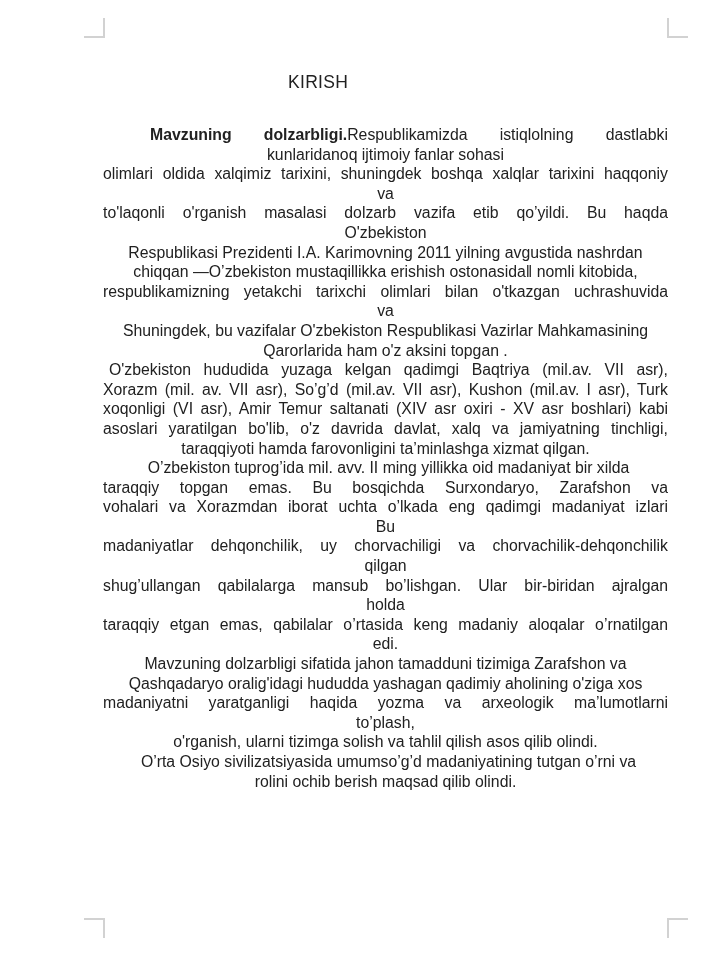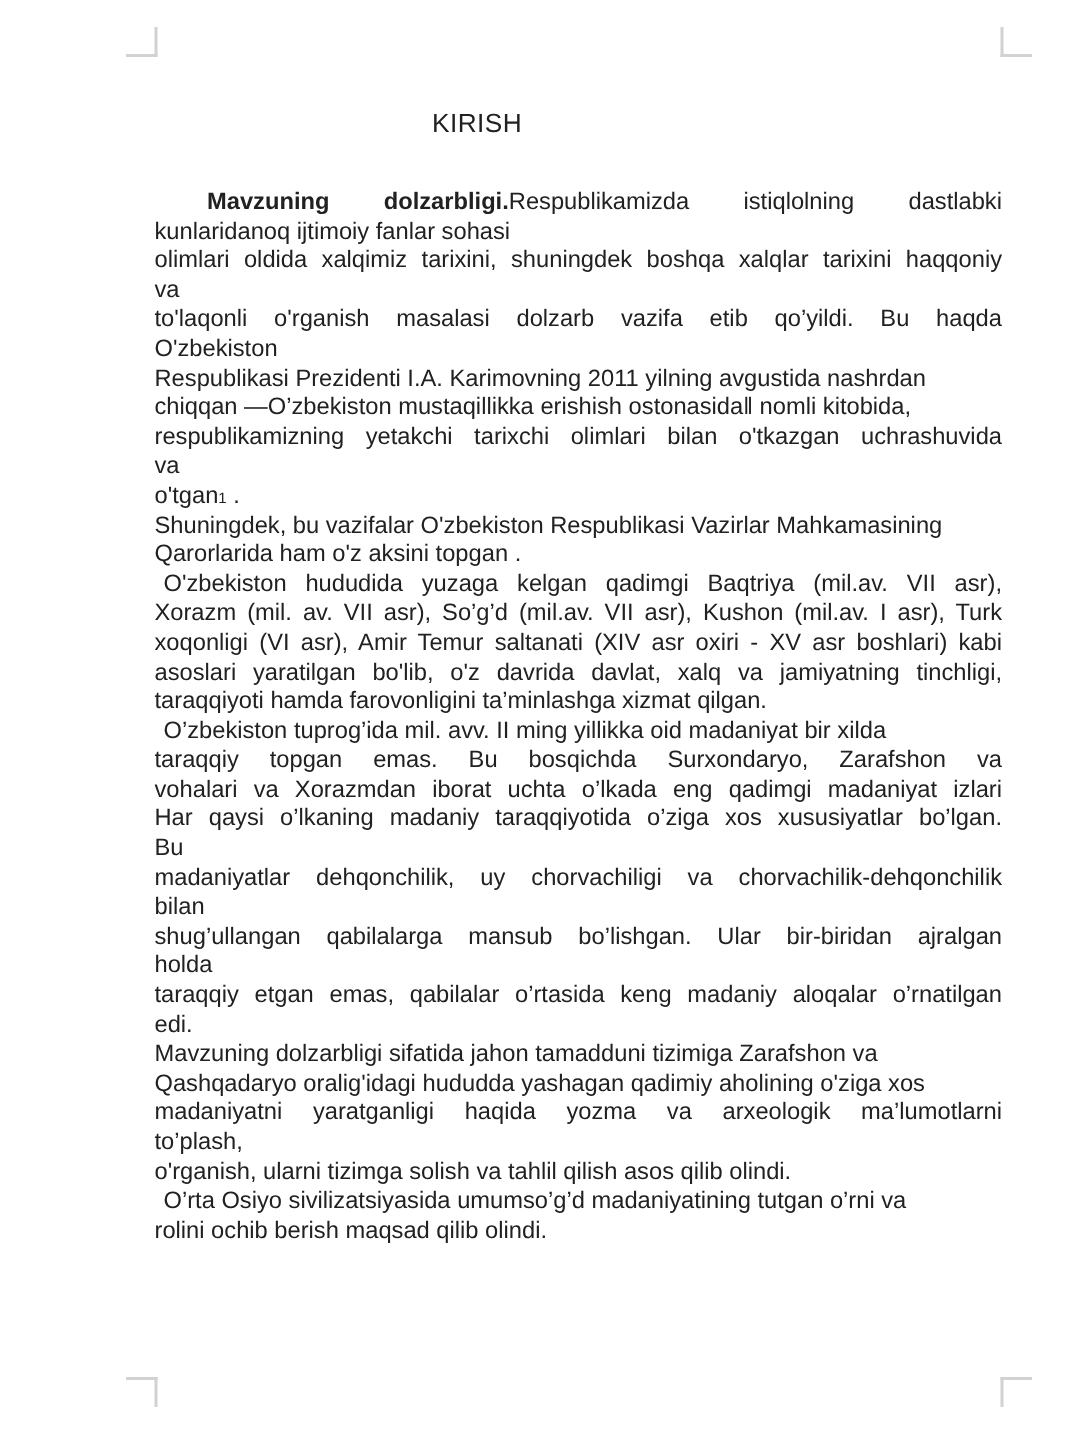--- a/index.html
+++ b/index.html
@@ -26,25 +26,25 @@
     letter-spacing: 0.3px;
   }
   .text {
     position: absolute;
     left: 103px;
     top: 125px;
     width: 565px;
     font-size: 15.8px;
     line-height: 19.6px;
   }
-  .line { height: 19.6px; overflow: hidden; text-align: left; }
+  .line { height: 19.6px; overflow: hidden; text-align: center; }
   .line.j { text-align: justify; text-align-last: justify; }
   .ind1 { text-indent: 35px; }
   .ind2 { text-indent: 6px; }
-  .b { font-weight: bold; }
+  .b { font-weight: bold; margin-left: 12px; }
   .fn { font-size: 10px; }
 </style>
 </head>
 <body>
 
 <div class="page">
 
   <div class="corner tl"></div>
   <div class="corner tr"></div>
   <div class="corner bl"></div>
@@ -56,35 +56,33 @@
     <div class="line j ind1"><span class="b">Mavzuning dolzarbligi.</span><span>Respublikamizda istiqlolning dastlabki</span></div>
     <div class="line">kunlaridanoq ijtimoiy fanlar sohasi</div>
     <div class="line j">olimlari oldida xalqimiz tarixini, shuningdek boshqa xalqlar tarixini haqqoniy</div>
     <div class="line">va</div>
     <div class="line j">to'laqonli o'rganish masalasi dolzarb vazifa etib qo’yildi. Bu haqda</div>
     <div class="line">O'zbekiston</div>
     <div class="line">Respublikasi Prezidenti I.A. Karimovning 2011 yilning avgustida nashrdan</div>
     <div class="line">chiqqan ―O’zbekiston mustaqillikka erishish ostonasida‖ nomli kitobida,</div>
     <div class="line j">respublikamizning yetakchi tarixchi olimlari bilan o'tkazgan uchrashuvida</div>
     <div class="line">va</div>
-    <div class="line"><span>o'tgan</span><span class="fn">1</span><span> .</span></div>
     <div class="line">Shuningdek, bu vazifalar O'zbekiston Respublikasi Vazirlar Mahkamasining</div>
     <div class="line">Qarorlarida ham o'z aksini topgan .</div>
     <div class="line j ind2">O'zbekiston hududida yuzaga kelgan qadimgi Baqtriya (mil.av. VII asr),</div>
     <div class="line j">Xorazm (mil. av. VII asr), So’g’d (mil.av. VII asr), Kushon (mil.av. I asr), Turk</div>
     <div class="line j">xoqonligi (VI asr), Amir Temur saltanati (XIV asr oxiri - XV asr boshlari) kabi</div>
     <div class="line j">asoslari yaratilgan bo'lib, o'z davrida davlat, xalq va jamiyatning tinchligi,</div>
     <div class="line">taraqqiyoti hamda farovonligini ta’minlashga xizmat qilgan.</div>
     <div class="line ind2">O’zbekiston tuprog’ida mil. avv. II ming yillikka oid madaniyat bir xilda</div>
     <div class="line j">taraqqiy topgan emas. Bu bosqichda Surxondaryo, Zarafshon va</div>
     <div class="line j">vohalari va Xorazmdan iborat uchta o’lkada eng qadimgi madaniyat izlari</div>
-    <div class="line j">Har qaysi o’lkaning madaniy taraqqiyotida o’ziga xos xususiyatlar bo’lgan.</div>
     <div class="line">Bu</div>
     <div class="line j">madaniyatlar dehqonchilik, uy chorvachiligi va chorvachilik-dehqonchilik</div>
-    <div class="line">bilan</div>
+    <div class="line">qilgan</div>
     <div class="line j">shug’ullangan qabilalarga mansub bo’lishgan. Ular bir-biridan ajralgan</div>
     <div class="line">holda</div>
     <div class="line j">taraqqiy etgan emas, qabilalar o’rtasida keng madaniy aloqalar o’rnatilgan</div>
     <div class="line">edi.</div>
     <div class="line">Mavzuning dolzarbligi sifatida jahon tamadduni tizimiga Zarafshon va</div>
     <div class="line">Qashqadaryo oralig'idagi hududda yashagan qadimiy aholining o'ziga xos</div>
     <div class="line j">madaniyatni yaratganligi haqida yozma va arxeologik ma’lumotlarni</div>
     <div class="line">to’plash,</div>
     <div class="line">o'rganish, ularni tizimga solish va tahlil qilish asos qilib olindi.</div>
     <div class="line ind2">O’rta Osiyo sivilizatsiyasida umumso’g’d madaniyatining tutgan o’rni va</div>

